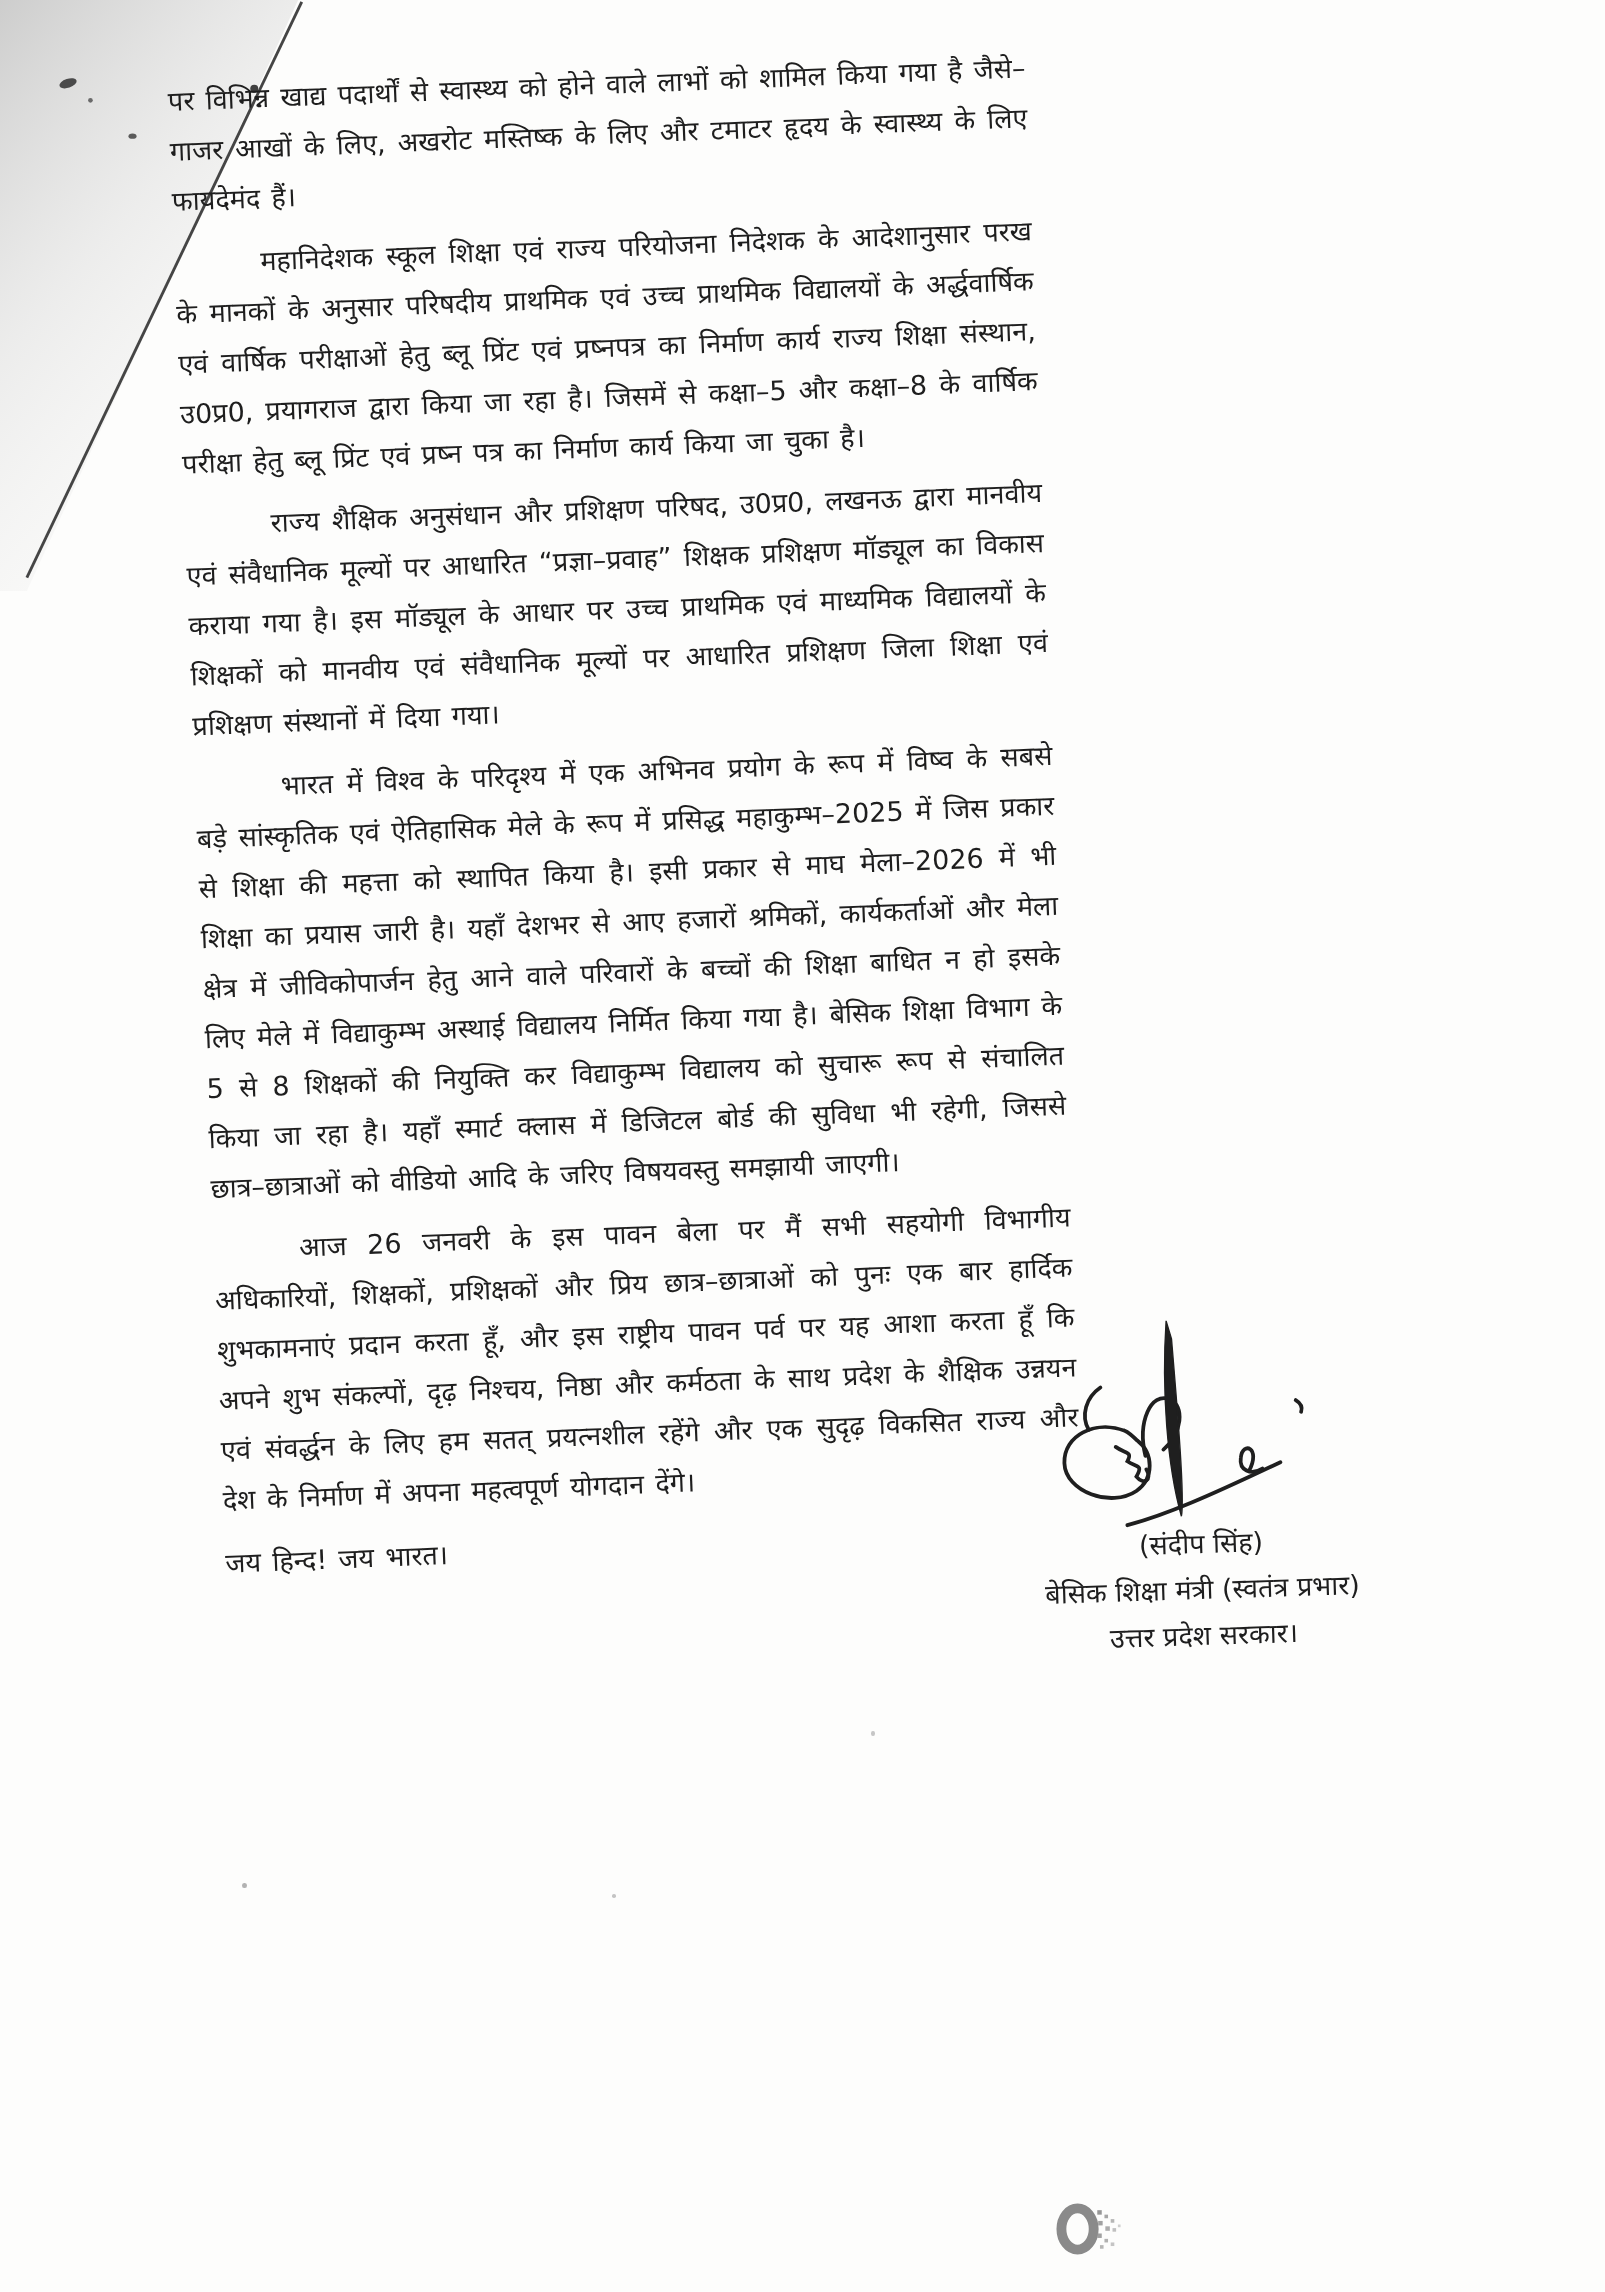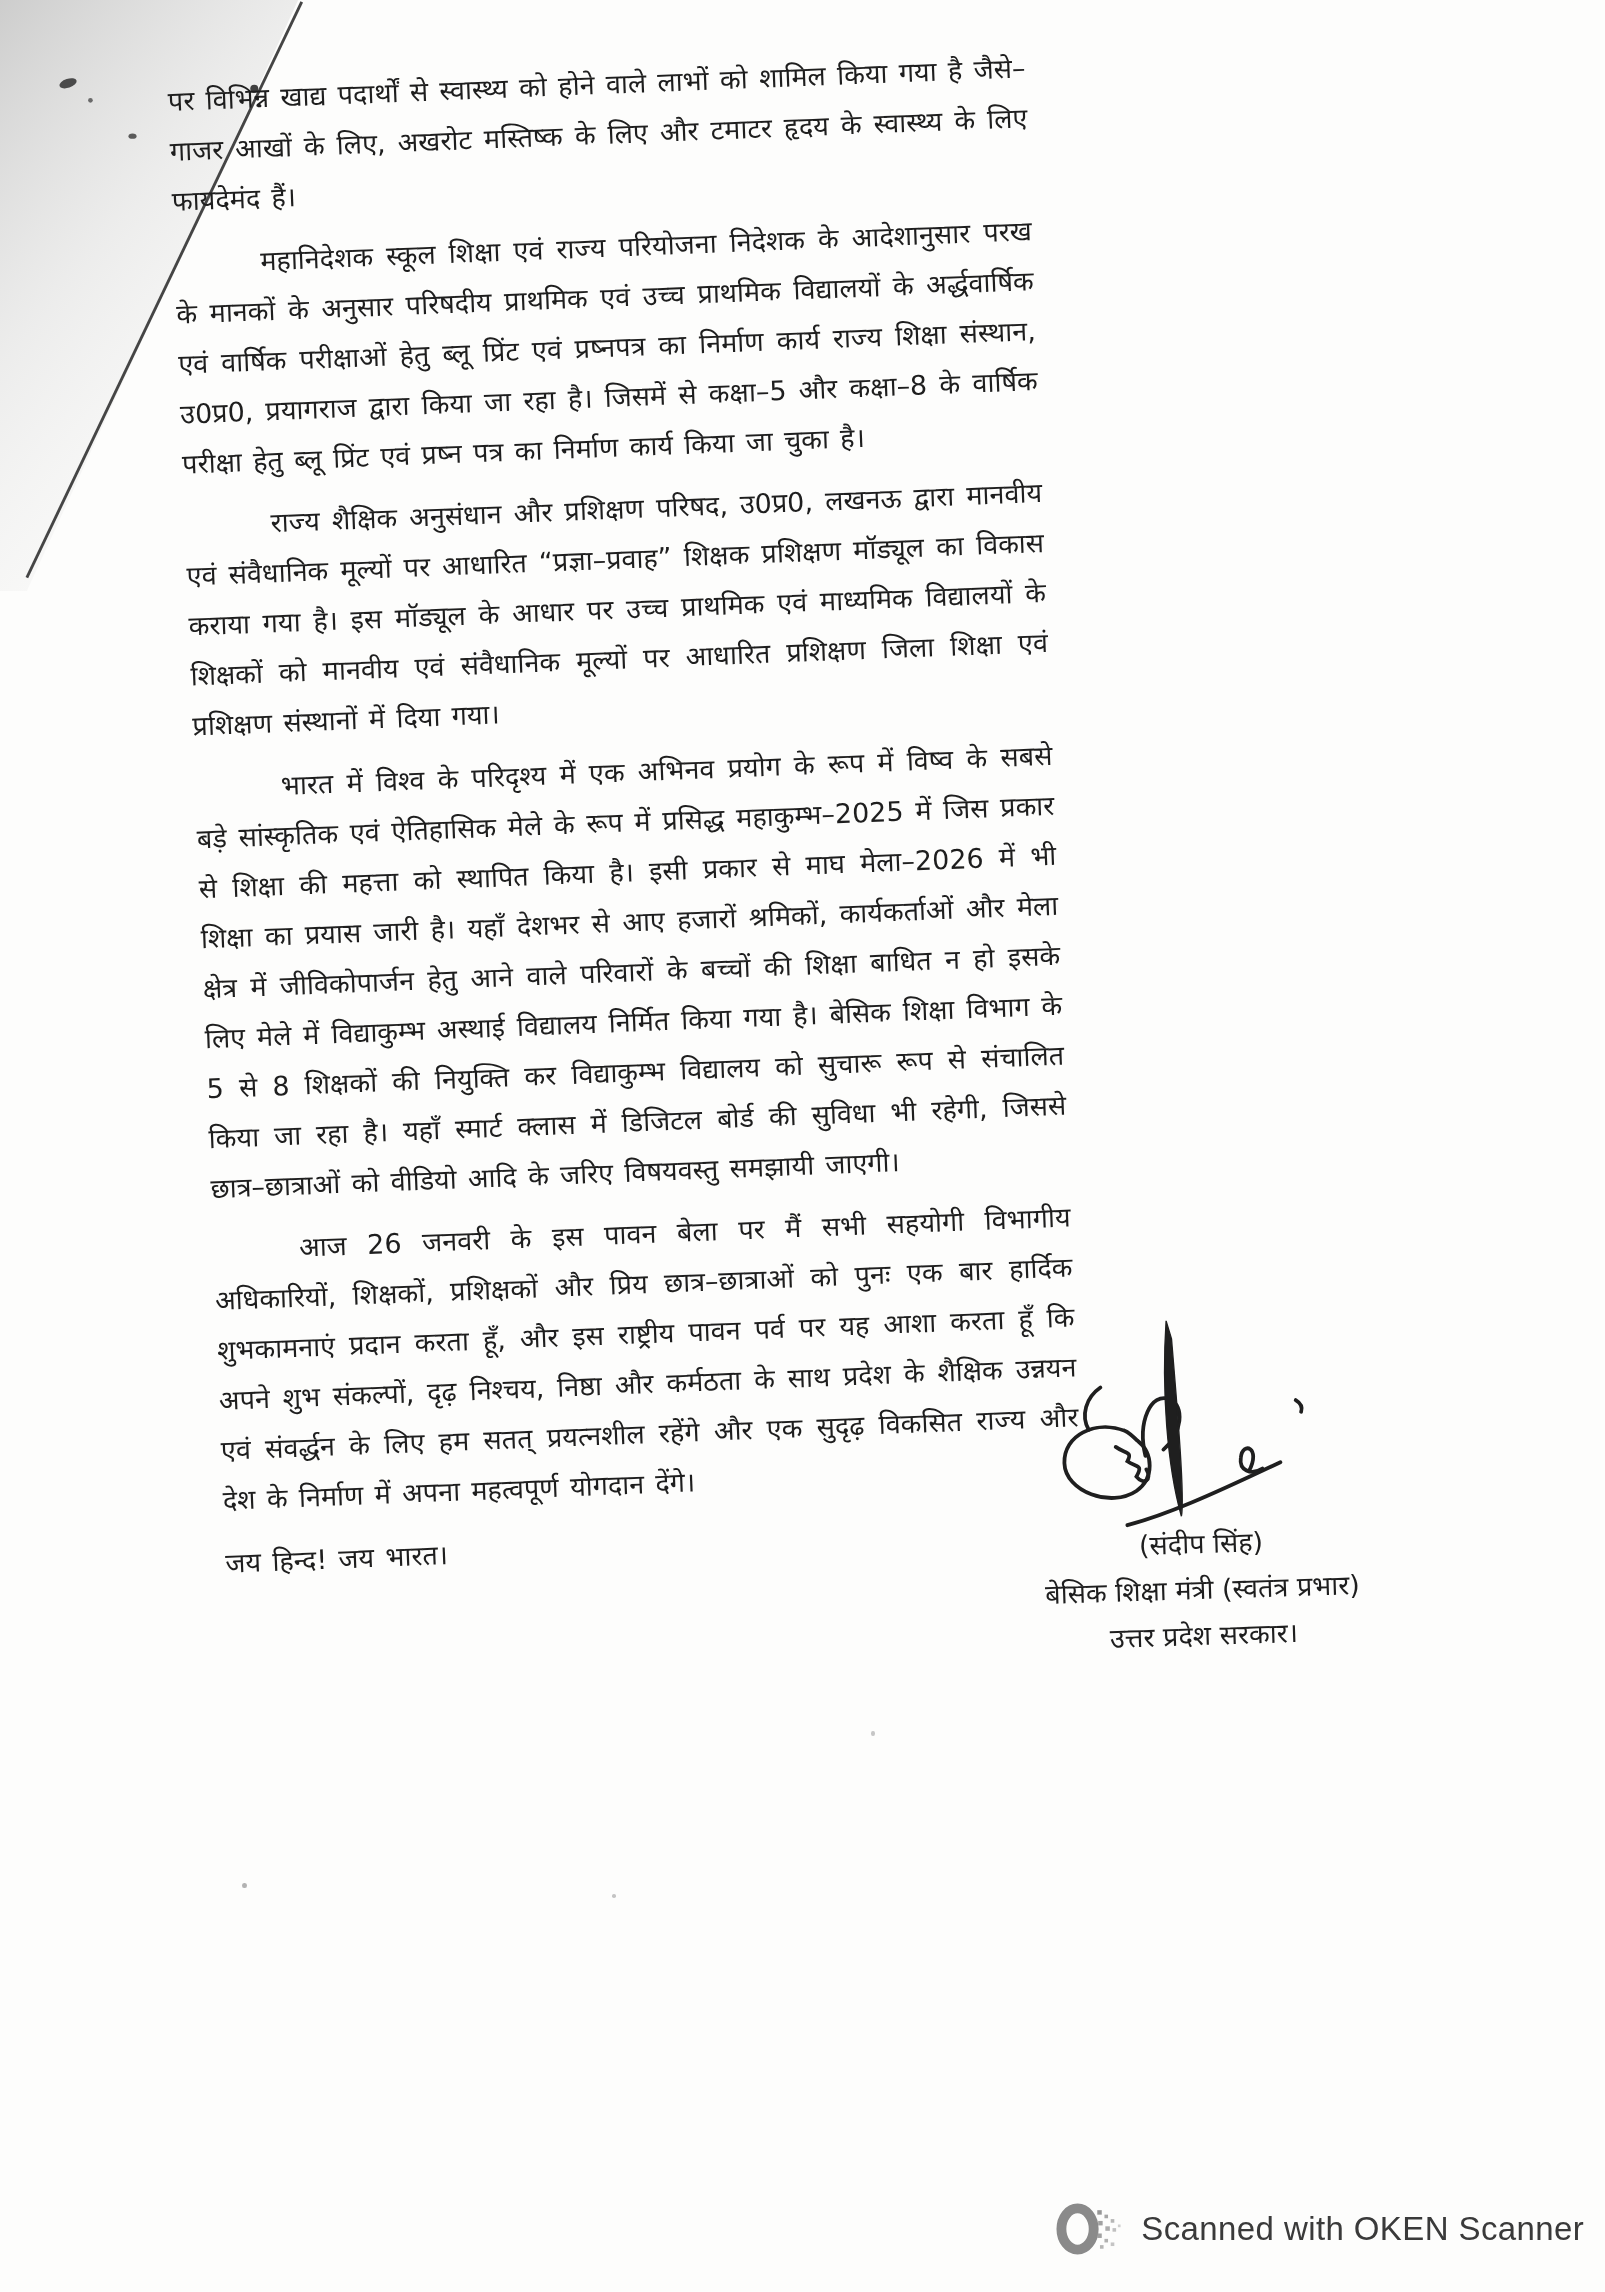--- a/index.html
+++ b/index.html
@@ -115,17 +115,16 @@
         <rect x="48" y="20" width="5" height="5" opacity="0.9"></rect>
         <rect x="56" y="26" width="5" height="5" opacity="0.8"></rect>
         <rect x="64" y="28" width="4" height="4" opacity="0.6"></rect>
         <rect x="70" y="24" width="3" height="3" opacity="0.45"></rect>
         <rect x="47" y="34" width="5" height="5" opacity="0.9"></rect>
         <rect x="55" y="40" width="4" height="4" opacity="0.75"></rect>
         <rect x="62" y="44" width="4" height="4" opacity="0.55"></rect>
         <rect x="50" y="47" width="4" height="4" opacity="0.7"></rect>
       </g>
     </svg>
-    <span class="footer-text">Scanned with OKEN Scanner</span>
   </div>
 
 </div>
 
 
 </body></html>

